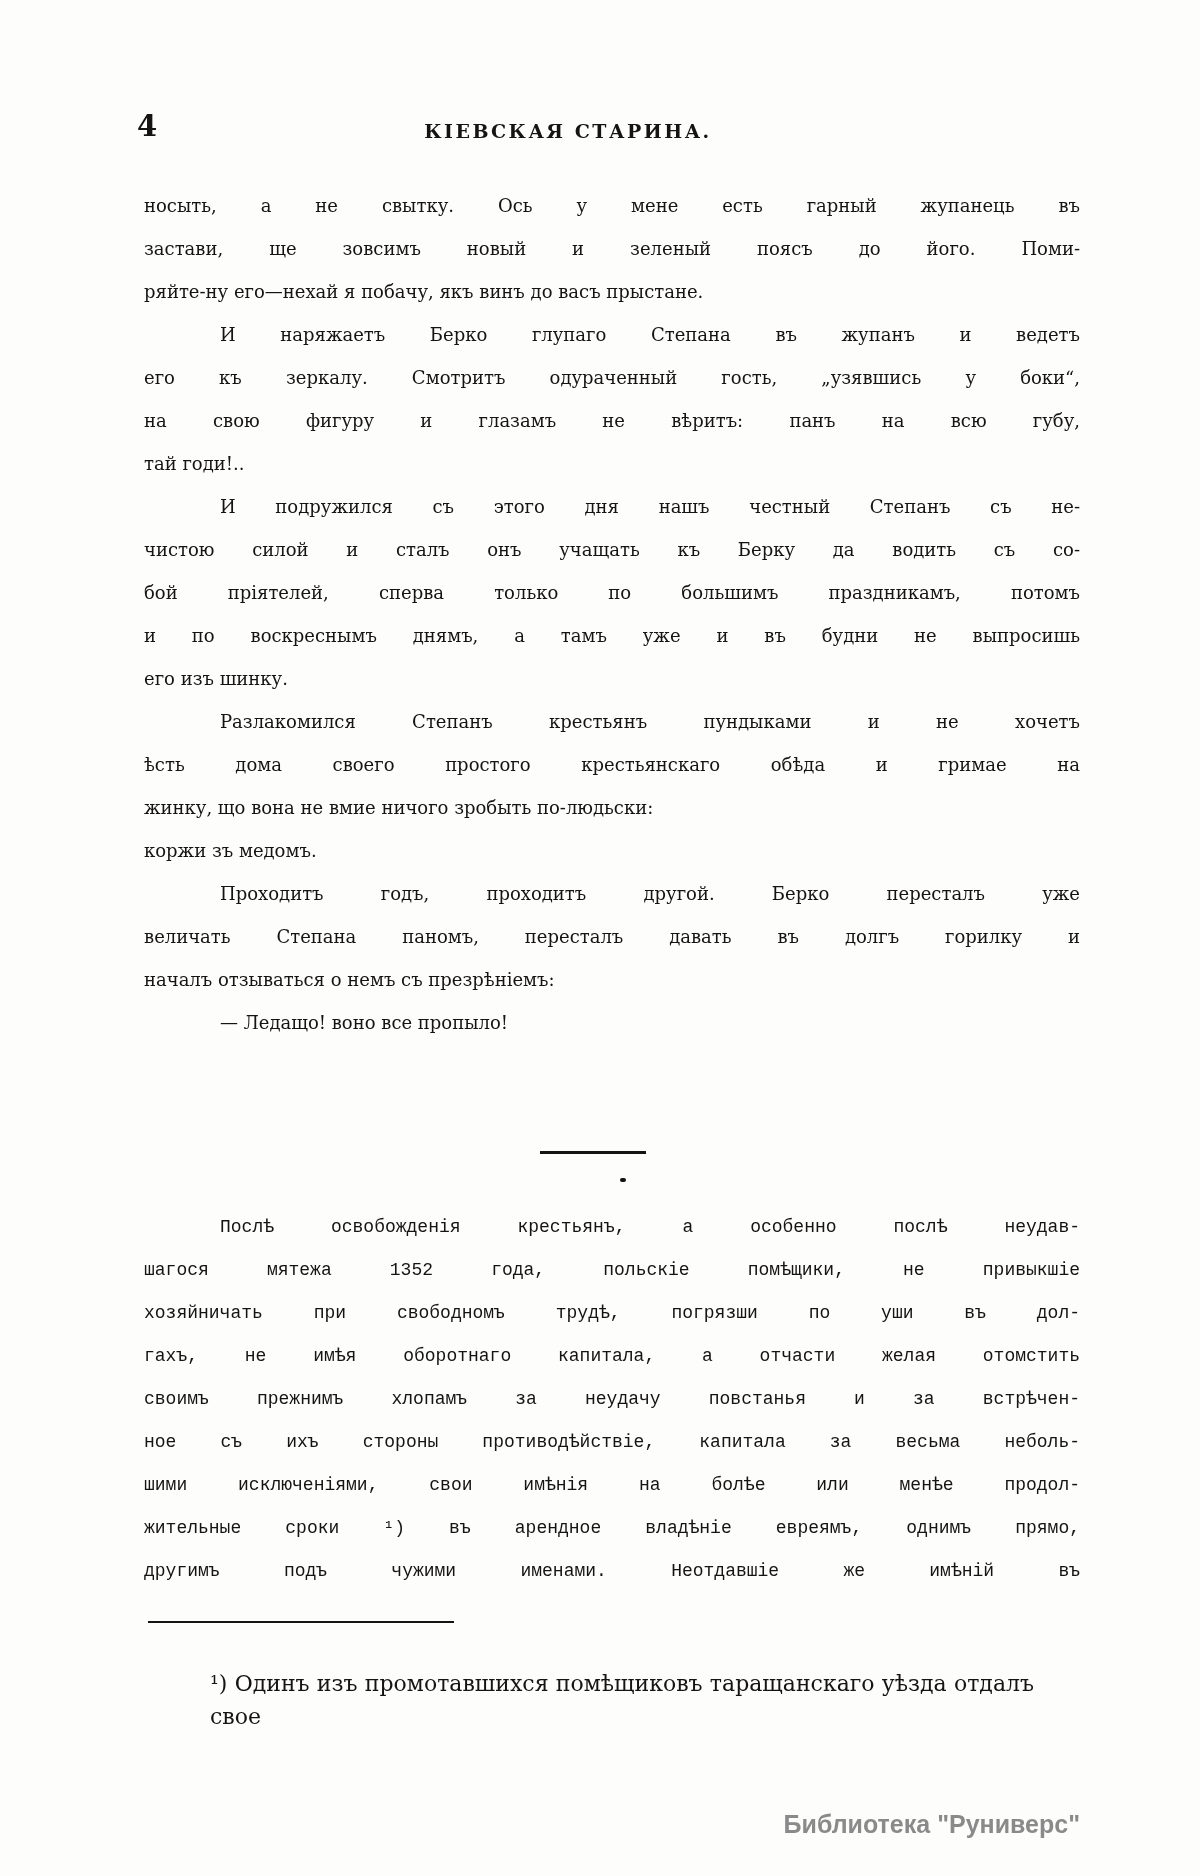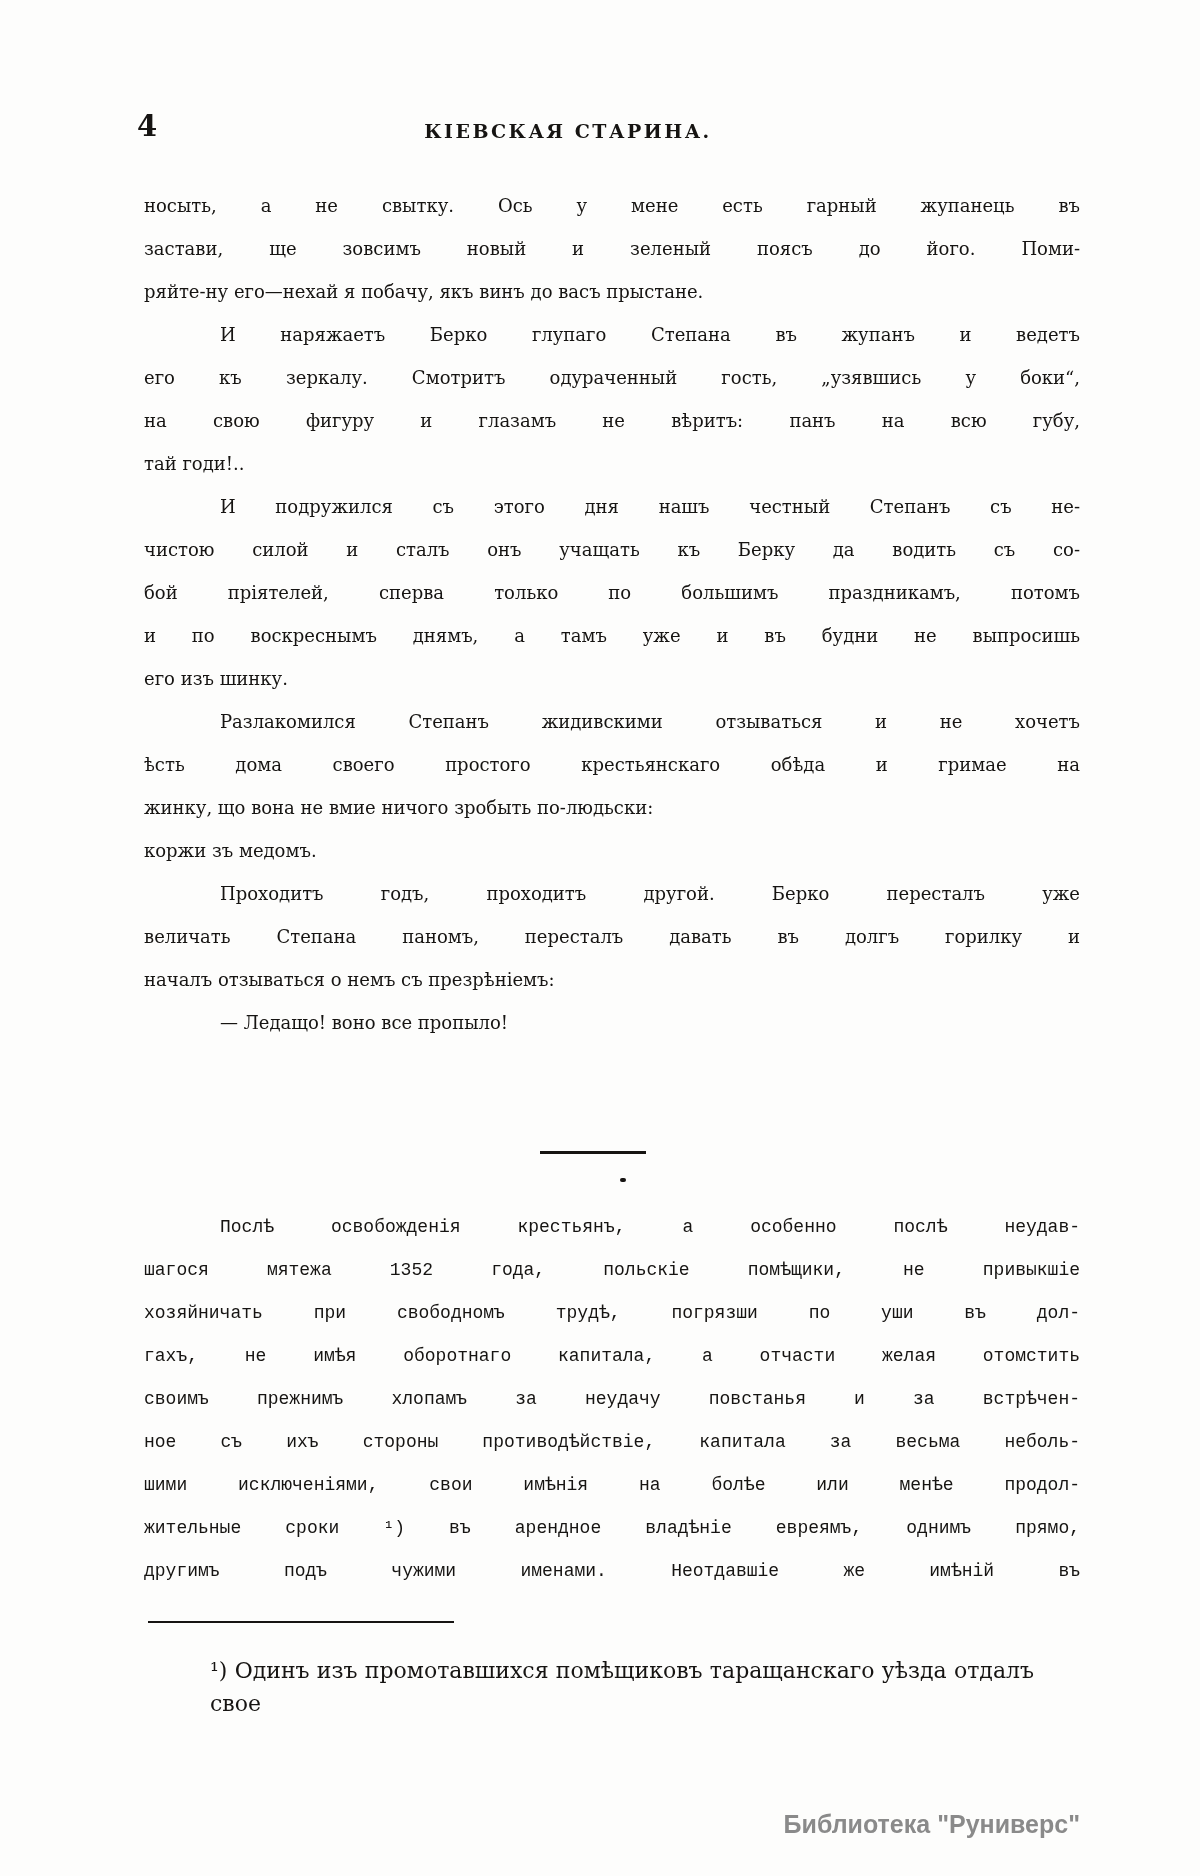--- a/index.html
+++ b/index.html
@@ -85,20 +85,21 @@
     left: 144px;
     top: 1654px;
     width: 890px;
   }
   .fn-line {
     height: 33px;
     line-height: 33px;
     font-size: 22px;
     text-align: left;
     white-space: nowrap;
+    margin-top: 13px;
   }
   .fn-line.just {
     white-space: normal;
     text-align: justify;
     text-align-last: justify;
   }
   .fn-line.indent { padding-left: 66px; }
   .watermark {
     position: absolute;
     right: 120px;
@@ -123,21 +124,21 @@
       <div class="line">ряйте-ну его—нехай я побачу, якъ винъ до васъ прыстане.</div>
       <div class="line indent just">И наряжаетъ Берко глупаго Степана въ жупанъ и ведетъ</div>
       <div class="line just">его къ зеркалу. Смотритъ одураченный гость, „узявшись у боки“,</div>
       <div class="line just">на свою фигуру и глазамъ не вѣритъ: панъ на всю губу,</div>
       <div class="line">тай годи!..</div>
       <div class="line indent just">И подружился съ этого дня нашъ честный Степанъ съ не-</div>
       <div class="line just">чистою силой и сталъ онъ учащать къ Берку да водить съ со-</div>
       <div class="line just">бой пріятелей, сперва только по большимъ праздникамъ, потомъ</div>
       <div class="line just">и по воскреснымъ днямъ, а тамъ уже и въ будни не выпросишь</div>
       <div class="line">его изъ шинку.</div>
-      <div class="line indent just">Разлакомился Степанъ жидивскими отзываться и не хочетъ</div>
+      <div class="line indent just">Разлакомился Степанъ крестьянъ пундыками и не хочетъ</div>
       <div class="line just">ѣсть дома своего простого крестьянскаго обѣда и гримае на</div>
       <div class="line">жинку, що вона не вмие ничого зробыть по-людьски:</div>
       <div class="line">коржи зъ медомъ.</div>
       <div class="line indent just">Проходитъ годъ, проходитъ другой. Берко пересталъ уже</div>
       <div class="line just">величать Степана паномъ, пересталъ давать въ долгъ горилку и</div>
       <div class="line">началъ отзываться о немъ съ презрѣніемъ:</div>
       <div class="line indent">— Ледащо! воно все пропыло!</div>
     </div>
 
   <div class="section-divider"></div>

